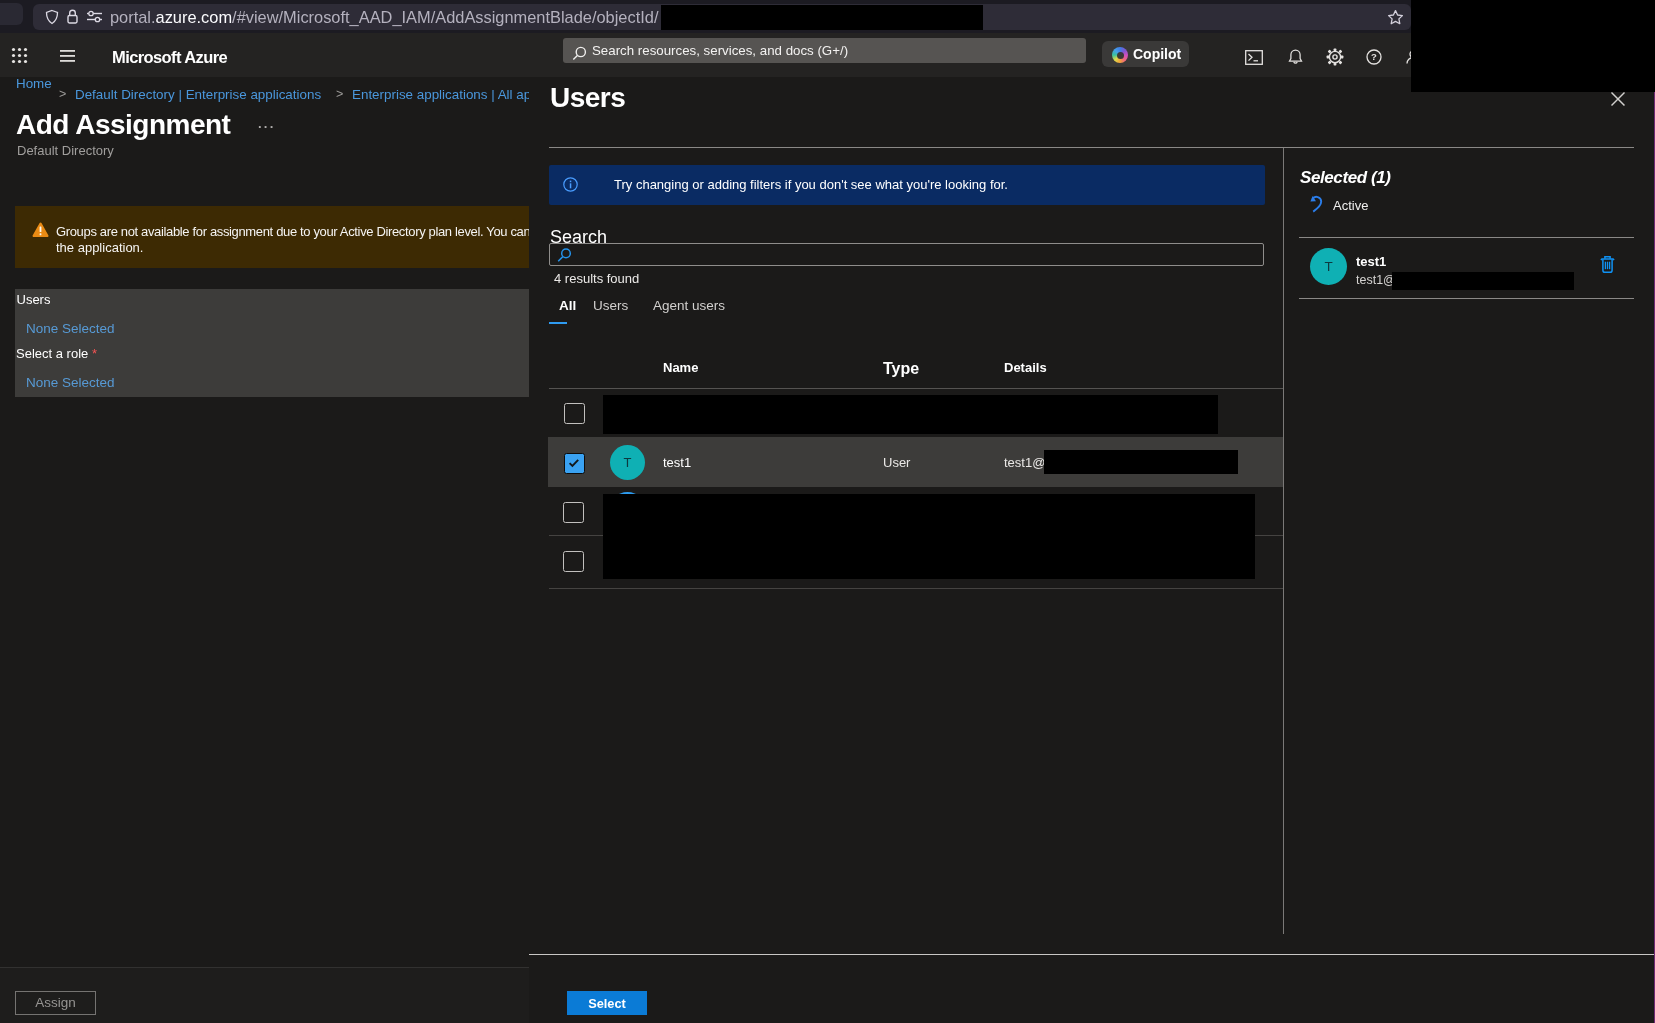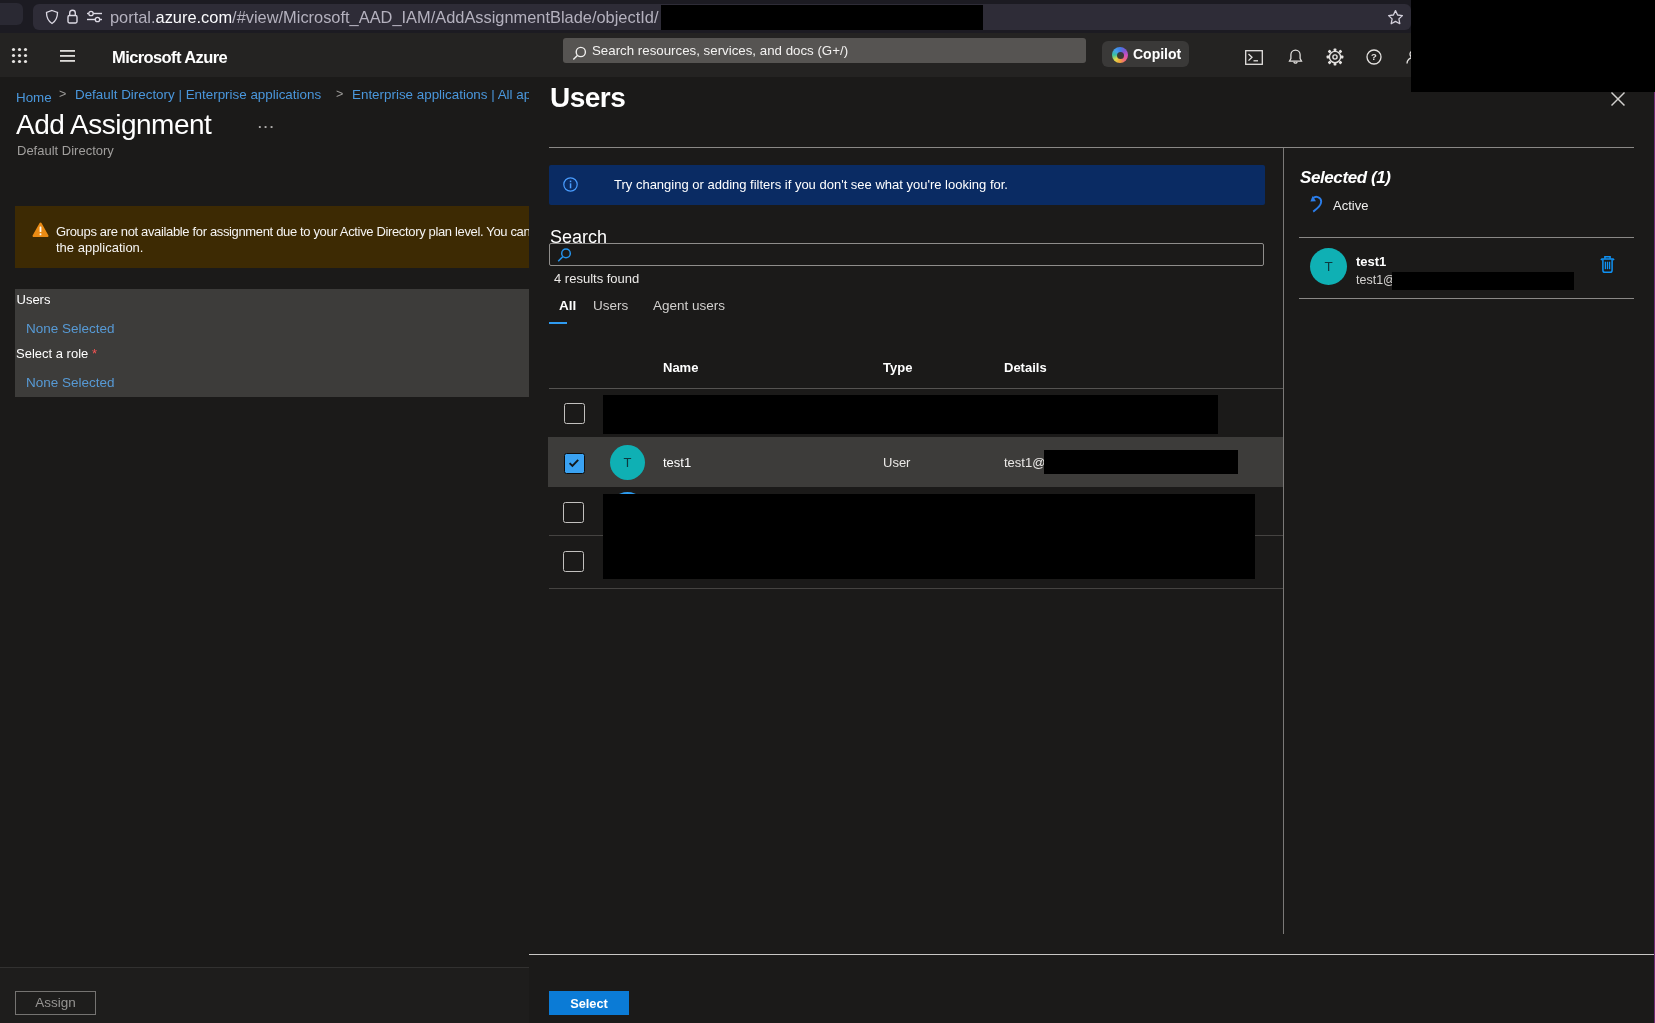--- a/index.html
+++ b/index.html
@@ -108,26 +108,26 @@
   <svg class="abs" style="left:1366px;top:49px;" width="16" height="16" viewBox="0 0 16 16">
     <circle cx="8" cy="8" r="7" fill="none" stroke="#e4e2e0" stroke-width="1.3"></circle>
     <text x="8" y="11.4" font-family="Liberation Sans" font-size="9.5" font-weight="700" fill="#e4e2e0" text-anchor="middle">?</text>
   </svg>
 
   <svg class="abs" style="left:1405px;top:49px;" width="16" height="16" viewBox="0 0 16 16">
     <circle cx="8" cy="5" r="3" fill="none" stroke="#e4e2e0" stroke-width="1.3"></circle>
     <path d="M2 14.5 a6 6 0 0 1 12 0" fill="none" stroke="#e4e2e0" stroke-width="1.3"></path>
   </svg>
 
-  <div class="txt" style="left:16px;top:90px;font-size:13.4px;color:#4a97dc;">Home</div>
+  <div class="txt" style="left:16px;top:76px;font-size:13.4px;color:#4a97dc;">Home</div>
   <div class="txt" style="left:59px;top:87px;font-size:12.5px;color:#9d9b99;">&gt;</div>
   <div class="txt" style="left:75px;top:87px;font-size:13.4px;color:#4a97dc;">Default Directory | Enterprise applications</div>
   <div class="txt" style="left:336px;top:87px;font-size:12.5px;color:#9d9b99;">&gt;</div>
   <div class="txt" style="left:352px;top:87px;font-size:13.4px;color:#4a97dc;">Enterprise applications | All applications</div>
-  <div class="txt" style="left:16px;top:109px;font-size:28px;font-weight:400;color:#ffffff;letter-spacing:-0.5px;">Add Assignment</div>
+  <div class="txt" style="left:16px;top:109px;font-size:28px;font-weight:700;color:#ffffff;letter-spacing:-0.5px;">Add Assignment</div>
   <div class="txt" style="left:258px;top:119px;font-size:13px;font-weight:700;color:#b0aeac;letter-spacing:1.5px;">···</div>
   <div class="txt" style="left:17px;top:143px;font-size:13px;color:#a19f9d;">Default Directory</div>
 
   <div class="abs" style="left:15px;top:206px;width:514px;height:62px;background:#3d2a03;overflow:hidden;">
     <svg class="abs" style="left:16.5px;top:16px;" width="17" height="16" viewBox="0 0 17 16">
       <path d="M7.6 1.1 a1.1 1.1 0 0 1 1.9 0 L16.3 13.3 a1.1 1.1 0 0 1 -0.95 1.7 H1.7 a1.1 1.1 0 0 1 -0.95 -1.7 Z" fill="#ea8b14"></path>
       <rect x="7.6" y="4.6" width="1.8" height="5.4" rx="0.5" fill="#fdf9f2"></rect>
       <rect x="7.6" y="11.2" width="1.8" height="2.0" rx="0.5" fill="#fdf9f2"></rect>
     </svg>
     <div class="txt" style="left:41px;top:18px;font-size:13px;letter-spacing:-0.35px;color:#f5f4f3;">Groups are not available for assignment due to your Active Directory plan level. You can assign individual users to</div>
@@ -171,21 +171,21 @@
     <line x1="5.8" y1="8.6" x2="1.2" y2="13.2" stroke="#2492ea" stroke-width="1.5"></line>
   </svg>
   <div class="txt" style="left:554px;top:271px;font-size:13px;color:#eceae8;">4 results found</div>
 
   <div class="txt" style="left:549px;top:298px;font-size:13.5px;font-weight:700;color:#ffffff;margin-left:10px;">All</div>
   <div class="txt" style="left:593px;top:298px;font-size:13.5px;color:#d2d0ce;">Users</div>
   <div class="txt" style="left:653px;top:298px;font-size:13.5px;color:#d2d0ce;">Agent users</div>
   <div class="abs" style="left:549px;top:321.5px;width:18px;height:2.4px;background:#2f9bf1;"></div>
 
   <div class="txt" style="left:663px;top:360px;font-size:13px;font-weight:700;color:#ffffff;">Name</div>
-  <div class="txt" style="left:883px;top:360px;font-size:13px;font-weight:700;color:#ffffff;">Type</div>
+  <div class="txt" style="left:883px;top:360px;font-size:16px;font-weight:700;color:#ffffff;">Type</div>
   <div class="txt" style="left:1004px;top:360px;font-size:13px;font-weight:700;color:#ffffff;">Details</div>
   <div class="hr" style="left:549px;top:388px;width:734px;background:#555351;"></div>
 
   <div class="abs" style="left:563.5px;top:403px;width:21px;height:21px;border:1.4px solid #c2c0be;border-radius:2.5px;"></div>
   <div class="blk" style="left:603px;top:395px;width:615px;height:39px;"></div>
 
   <div class="abs" style="left:548px;top:437px;width:735px;height:50px;background:#3d3c3a;"></div>
   <div class="abs" style="left:563.5px;top:452.5px;width:21px;height:21px;background:#3aa2f2;border:1.5px solid #0d0d0d;border-radius:2.5px;">
     <svg width="18" height="18" viewBox="0 0 18 18">
         <path d="M4.6 9.2 L7.4 12.0 L13.2 5.8" fill="none" stroke="#13181c" stroke-width="1.9"></path>
@@ -223,19 +223,19 @@
     <path d="M4.9 3.7 V1.7 H10.1 V3.7" fill="none" stroke="#1091f2" stroke-width="1.5"></path>
     <path d="M0.9 5.1 L1.9 4.0 H13.1 L14.1 5.1" fill="none" stroke="#1091f2" stroke-width="1.5"></path>
     <path d="M2.9 4.2 V15.2 Q2.9 17.3 5.0 17.3 H10.0 Q12.1 17.3 12.1 15.2 V4.2" fill="none" stroke="#1091f2" stroke-width="1.5"></path>
     <line x1="5.4" y1="6.7" x2="5.4" y2="14.2" stroke="#1091f2" stroke-width="1.3"></line>
     <line x1="7.5" y1="6.7" x2="7.5" y2="14.2" stroke="#1091f2" stroke-width="1.3"></line>
     <line x1="9.6" y1="6.7" x2="9.6" y2="14.2" stroke="#1091f2" stroke-width="1.3"></line>
   </svg>
   <div class="hr" style="left:1299px;top:298px;width:335px;"></div>
 
   <div class="hr" style="left:529px;top:953.5px;width:1126px;height:1.5px;background:#c9c7c5;"></div>
-  <div class="abs ctr" style="left:549px;top:991px;width:80px;height:24px;background:#0b7bd6;justify-content:center;font-size:12.8px;font-weight:700;color:#ffffff;">Select</div>
+  <div class="abs ctr" style="left:567px;top:991px;width:80px;height:24px;background:#0b7bd6;justify-content:center;font-size:12.8px;font-weight:700;color:#ffffff;">Select</div>
 
   <div class="blk" style="left:1411px;top:0;width:244px;height:92px;"></div>
 
   <div class="abs" style="left:1653.5px;top:92px;width:1.5px;height:931px;background:#702973;"></div>
 
 </div>
 
 </body></html>

